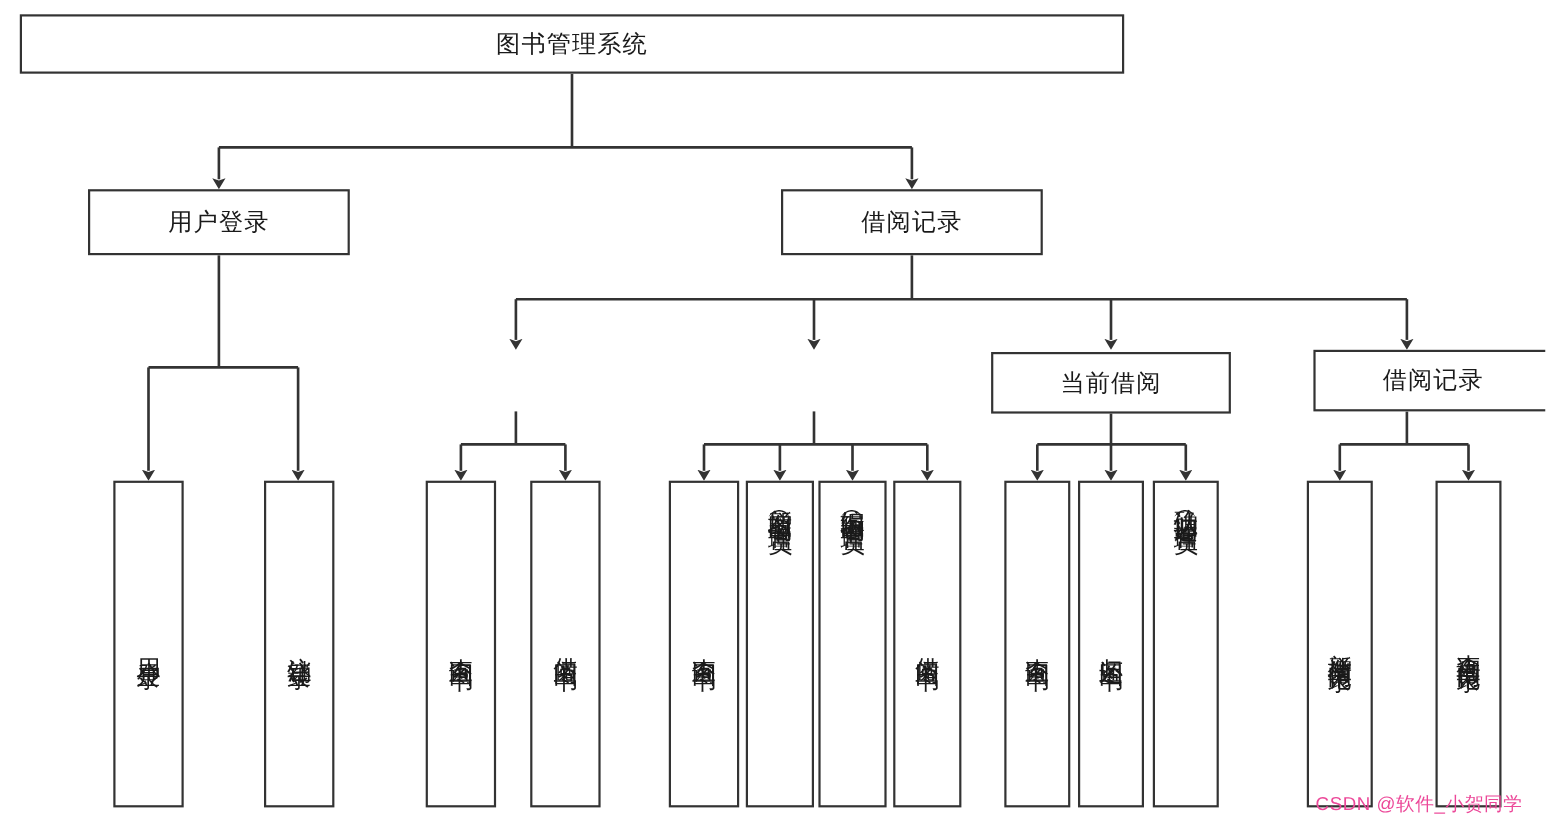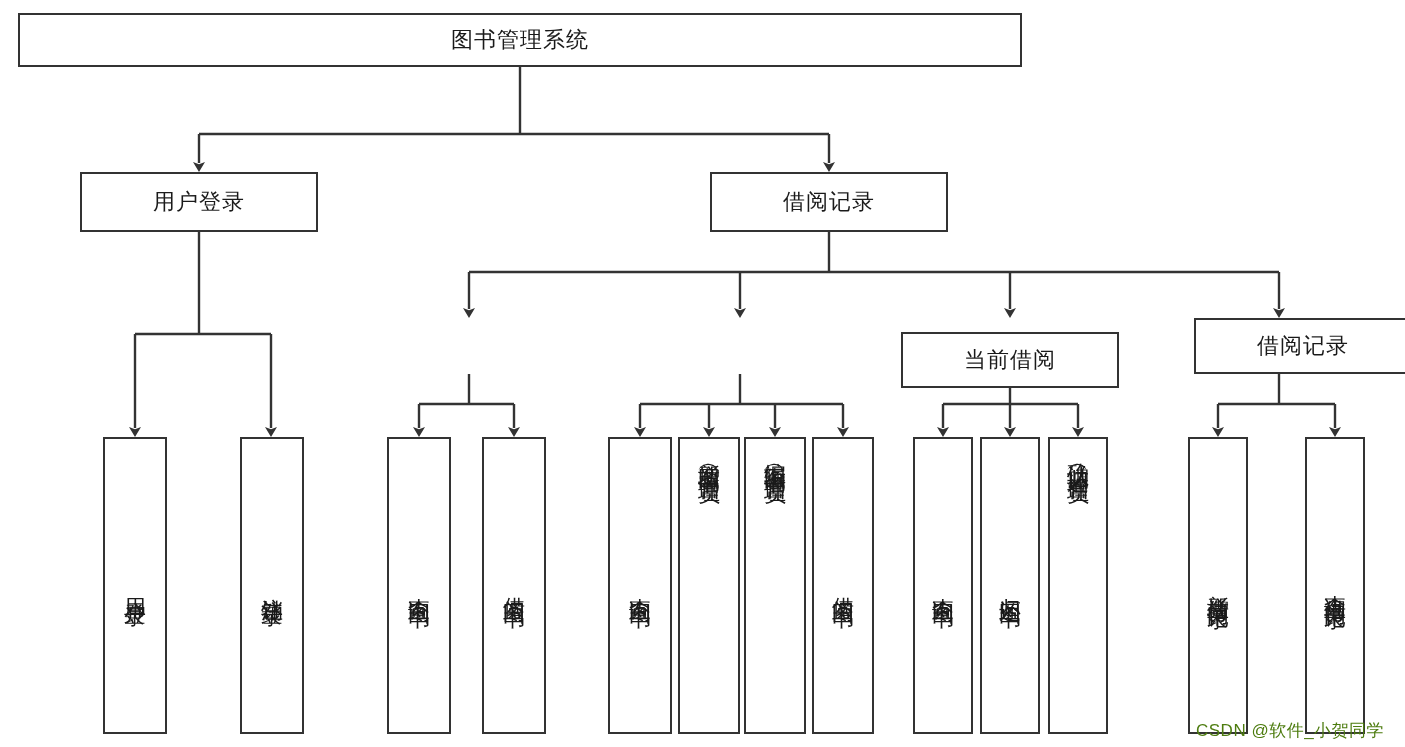--- a/index.html
+++ b/index.html
@@ -49,21 +49,21 @@
     padding: 6px 0;
     justify-content: flex-start;
     align-items: center;
   }
   .node.vert.centered {
     justify-content: center;
   }
   .watermark {
     position: absolute;
     font-size: 17px;
-    color: #4d7c0f;
+    color: #ec4899;
     white-space: nowrap;
     letter-spacing: 0.5px;
   }
 </style>
 </head>
 <body>
 
 <div id="canvas">
 
   <svg class="edges" viewBox="0 0 1405 747">
@@ -122,21 +122,21 @@
     <span>图书管理系统</span>
   </div>
 
   <div class="node horiz" style="left: 80px; top: 172px; width: 238px; height: 60px;">
     <span>用户登录</span>
   </div>
   <div class="node horiz" style="left: 710px; top: 172px; width: 238px; height: 60px;">
     <span>借阅记录</span>
   </div>
 
-  <div class="node horiz" style="left: 901px; top: 332px; width: 218px; height: 56px;">
+  <div class="node horiz" style="left: 901px; top: 320px; width: 218px; height: 56px;">
     <span>当前借阅</span>
   </div>
   <div class="node horiz" style="left: 1194px; top: 318px; width: 218px; height: 56px;">
     <span>借阅记录</span>
   </div>
 
   <div class="node vert centered" style="left: 103px; top: 437px; width: 64px; height: 297px;">
     <span>用户登录</span>
   </div>
   <div class="node vert centered" style="left: 240px; top: 437px; width: 64px; height: 297px;">

